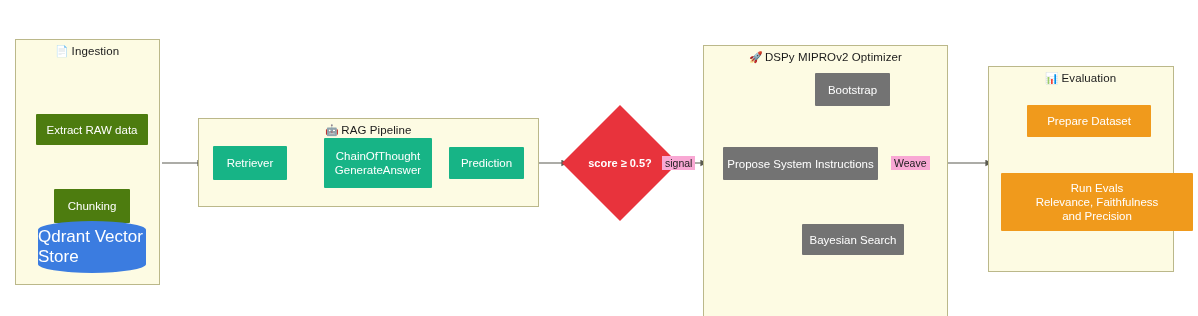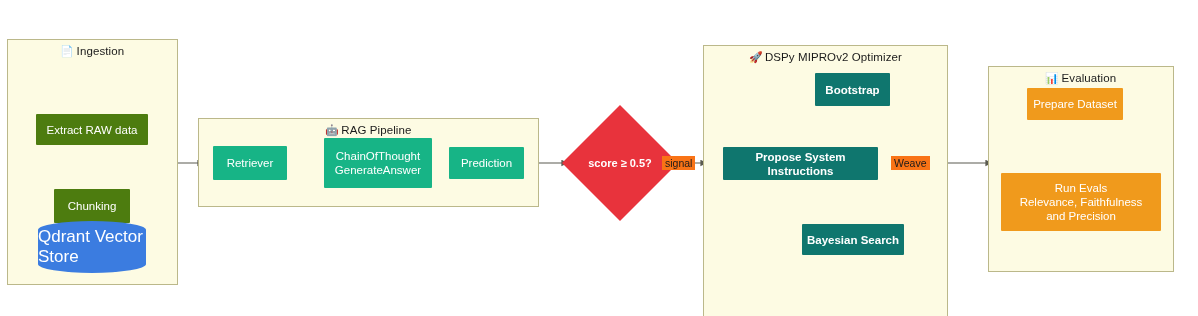--- a/index.html
+++ b/index.html
@@ -49,21 +49,21 @@
     justify-content: center;
     text-align: center;
     color: #ffffff;
     font-size: 11.5px;
     line-height: 14px;
     box-sizing: border-box;
     border-radius: 1px;
   }
   .node.blue   { background: #4d7c0f; margin-top: 48px; }
   .node.green  { background: #17b486; }
-  .node.purple { background: #0f766e; font-weight: bold; }
+  .node.purple { background: #737373; }
   .node.orange { background: #f09a1c; }
 
   
   .cyl {
     position: absolute;
     color: #fff;
     font-size: 17px;
   }
   .cyl .body {
     position: absolute;
@@ -114,21 +114,21 @@
     position: absolute;
     left: 0; top: 0;
     width: 1198px;
     height: 316px;
     pointer-events: none;
   }
   .edge-label {
     position: absolute;
     font-size: 10.5px;
     color: #1a1a1a;
-    background: #f97316;
+    background: #f9a8d4;
     padding: 1px 3px;
     white-space: nowrap;
   }
 </style>
 </head>
 <body>
 
 <div id="canvas">
 
   <svg class="edges" viewBox="0 0 1198 316">
@@ -154,21 +154,21 @@
 
     <path d="M 805 180 C 805 205 815 218 830 224" fill="none" stroke="#5a5a50" stroke-width="1.1" marker-end="url(#arrow)"></path>
 
     <path d="M 880 106 C 915 128 918 200 884 224" fill="none" stroke="#5a5a50" stroke-width="1.1" stroke-dasharray="2,2.5" marker-end="url(#arrow)"></path>
 
     <line x1="948" y1="163" x2="992" y2="163" stroke="#5a5a50" stroke-width="1.1" marker-end="url(#arrow)"></line>
 
     <line x1="1081" y1="130" x2="1081" y2="172" stroke="#5a5a50" stroke-width="1.1" marker-end="url(#arrow)"></line>
   </svg>
 
-  <div class="subgraph" style="left:7px; top:39px; width:171px; height:246px;">
+  <div class="subgraph" style="left:15px; top:39px; width:145px; height:246px;">
     <div class="sg-title">
       <span class="emoji">📄</span><span>Ingestion</span>
     </div>
   </div>
 
   <div class="node blue" style="left:36px; top:66px; width:112px; height:31px;">
     <span>Extract RAW data</span>
   </div>
 
   <div class="node blue" style="left:54px; top:141px; width:76px; height:34px;">
@@ -227,23 +227,23 @@
   </div>
 
   <div class="edge-label" style="left:891px; top:156px;">Weave</div>
 
   <div class="subgraph" style="left:988px; top:66px; width:186px; height:206px;">
     <div class="sg-title">
       <span class="emoji">📊</span><span>Evaluation</span>
     </div>
   </div>
 
-  <div class="node orange" style="left:1027px; top:88px; width:96px; height:32px;">
+  <div class="node orange" style="left:1027px; top:105px; width:124px; height:32px;">
     <span>Prepare Dataset</span>
   </div>
 
-  <div class="node orange" style="left:1001px; top:173px; width:160px; height:58px; flex-direction:column;">
+  <div class="node orange" style="left:1001px; top:173px; width:192px; height:58px; flex-direction:column;">
     <span>Run Evals</span>
     <span>Relevance, Faithfulness</span>
     <span>and Precision</span>
   </div>
 
 </div>
 
 </body></html>

